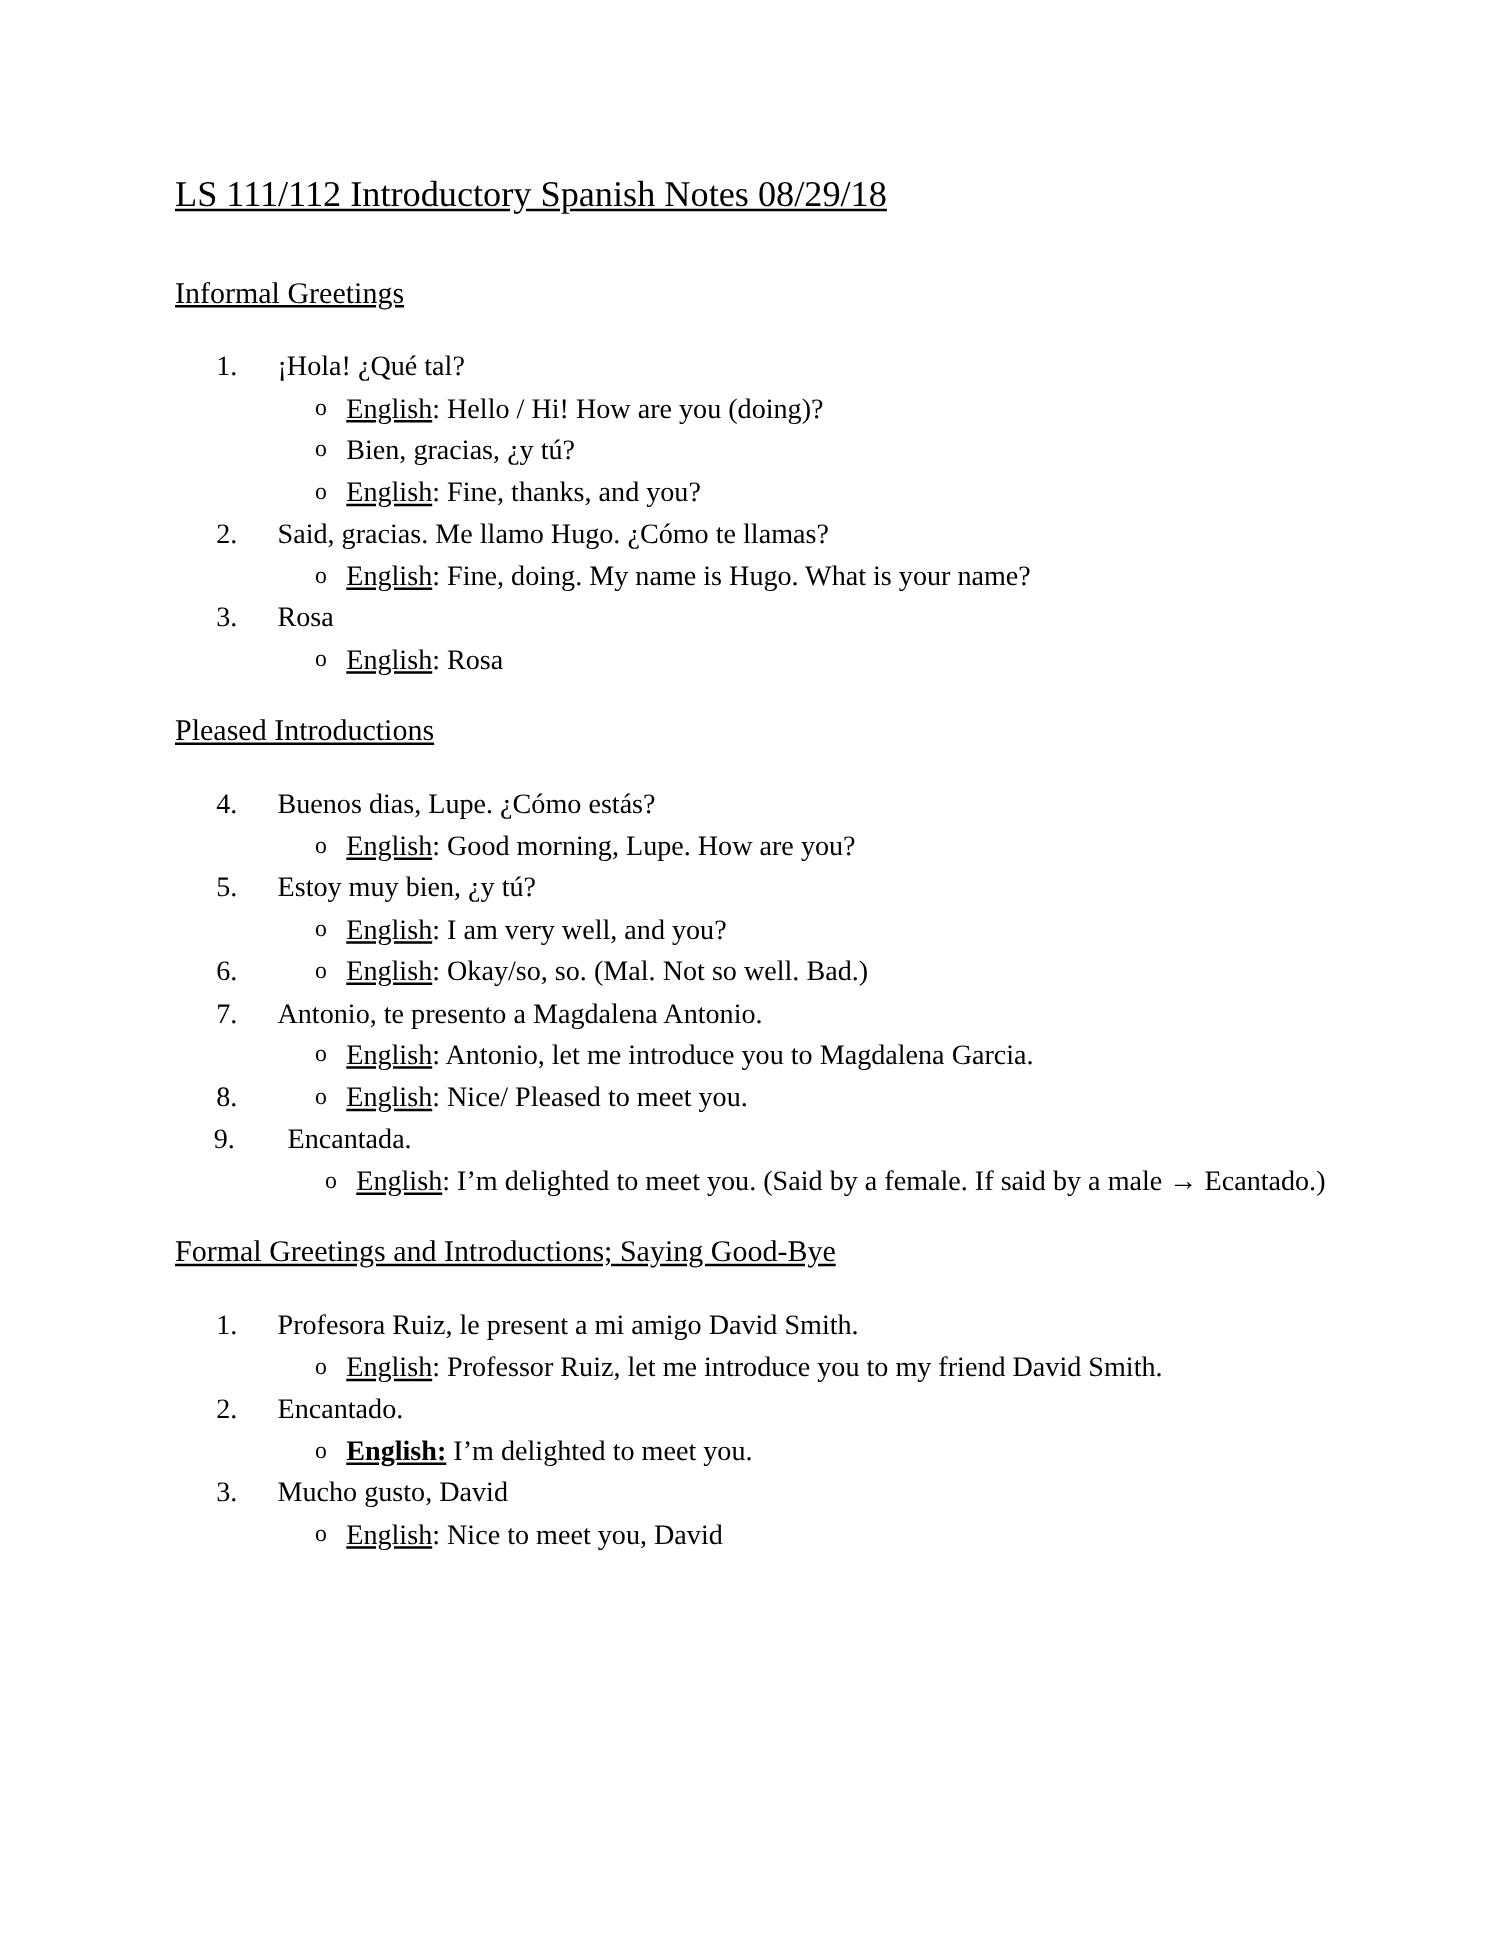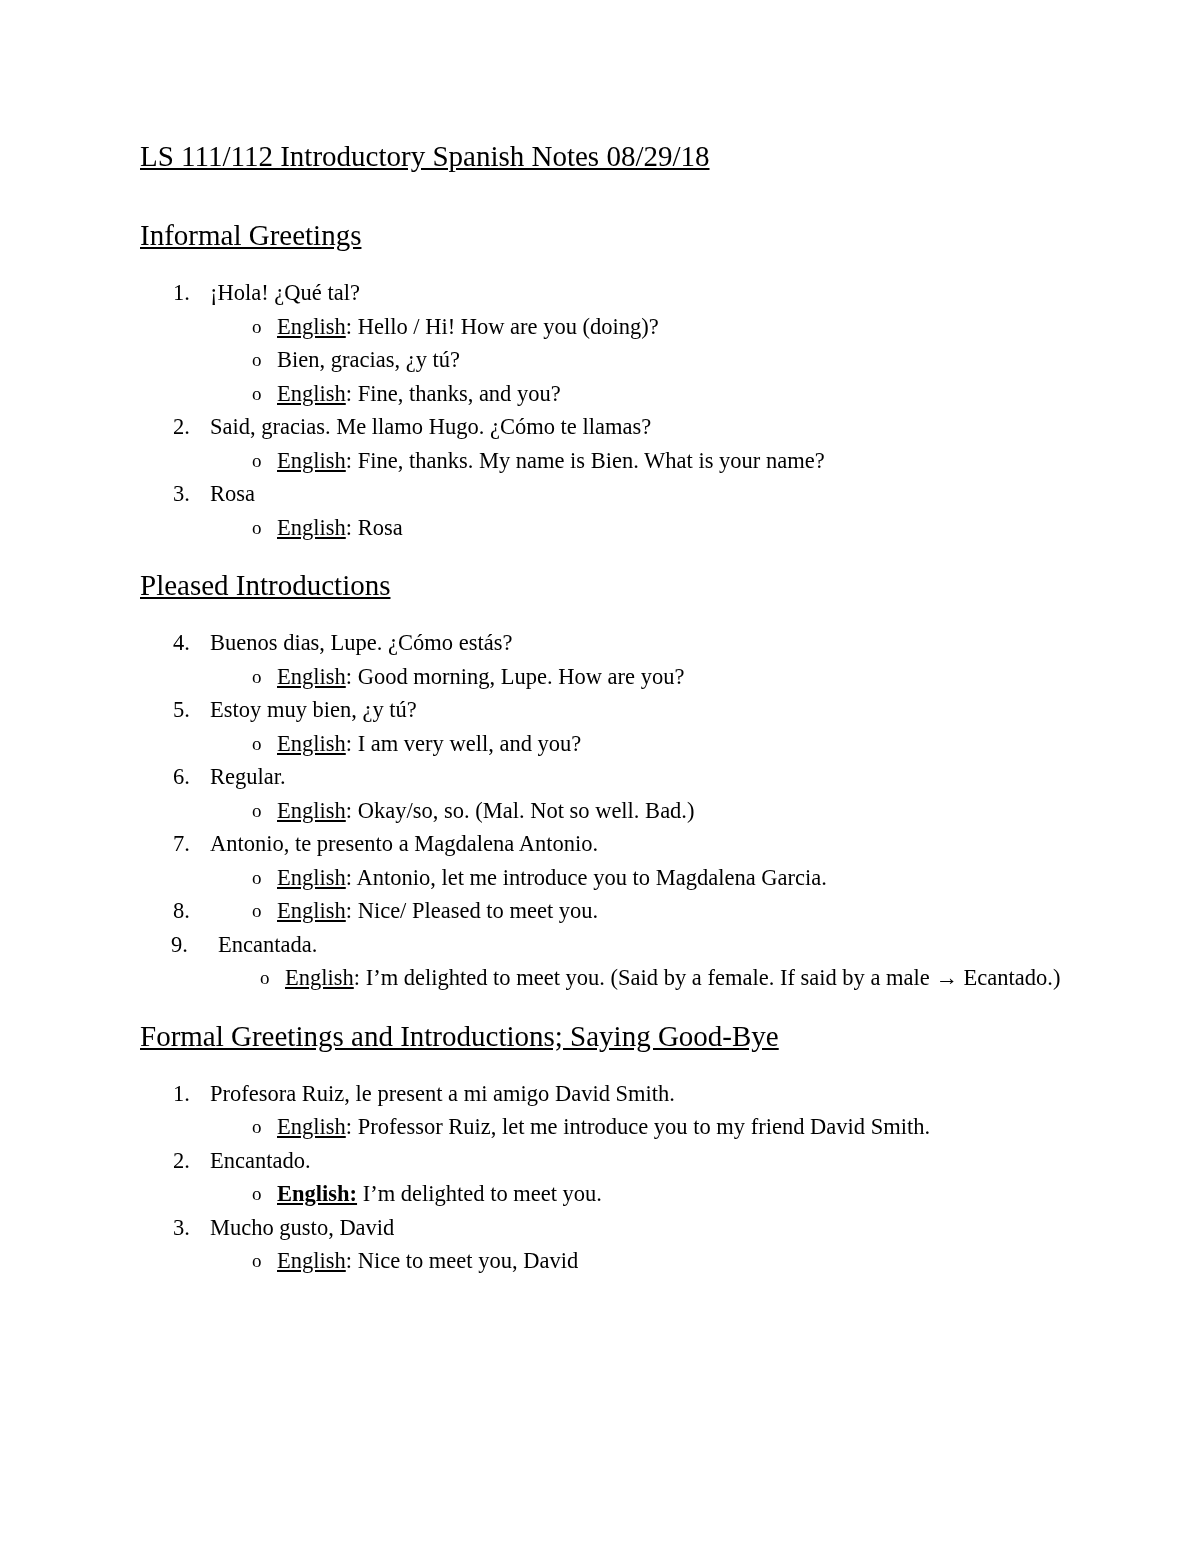--- a/index.html
+++ b/index.html
@@ -36,21 +36,21 @@
     font-size: 29px;
     line-height: 36px;
     font-weight: normal;
     margin: 0 0 0 0;
     padding: 0;
     display: block;
   }
   .doc-title .u { text-decoration: underline; text-underline-offset: 2px; }
 
   .section-heading {
-    font-size: 29px;
+    font-size: 24px;
     line-height: 30px;
     font-weight: normal;
     margin: 0;
     padding: 0;
     display: block;
   }
   .section-heading .u { text-decoration: underline; text-underline-offset: 2px; }
 
   .gap-after-title { height: 46px; }
   .gap-after-heading { height: 26px; }
@@ -79,20 +79,21 @@
   }
   ol.num-list > li.extra-indent {
     padding-left: 78px;
   }
   ol.num-list > li.extra-indent > .marker {
     left: 31px;
   }
 
   .item-text {
     display: block;
+    margin-left: 12px;
   }
 
   ul.sub-list {
     list-style: none;
     margin: 0;
     padding: 0;
   }
   ul.sub-list > li {
     position: relative;
     font-size: 22.5px;
@@ -142,21 +143,21 @@
           </li>
         </ul>
       </li>
 
       <li>
         <span class="marker">2.</span>
         <span class="item-text">Said, gracias. Me llamo Hugo. ¿Cómo te llamas?</span>
         <ul class="sub-list">
           <li>
             <span class="bullet">o</span>
-            <span class="lbl">English</span><span>: Fine, thanks. My name is Bien. What is your name?</span>
+            <span class="lbl">English</span><span>: Fine, doing. My name is Hugo. What is your name?</span>
           </li>
         </ul>
       </li>
 
       <li>
         <span class="marker">3.</span>
         <span class="item-text">Rosa</span>
         <ul class="sub-list">
           <li>
             <span class="bullet">o</span>
@@ -189,21 +190,20 @@
         <ul class="sub-list">
           <li>
             <span class="bullet">o</span>
             <span class="lbl">English</span><span>: I am very well, and you?</span>
           </li>
         </ul>
       </li>
 
       <li>
         <span class="marker">6.</span>
-        <span class="item-text">Regular.</span>
         <ul class="sub-list">
           <li>
             <span class="bullet">o</span>
             <span class="lbl">English</span><span>: Okay/so, so. (Mal. Not so well. Bad.)</span>
           </li>
         </ul>
       </li>
 
       <li>
         <span class="marker">7.</span>

